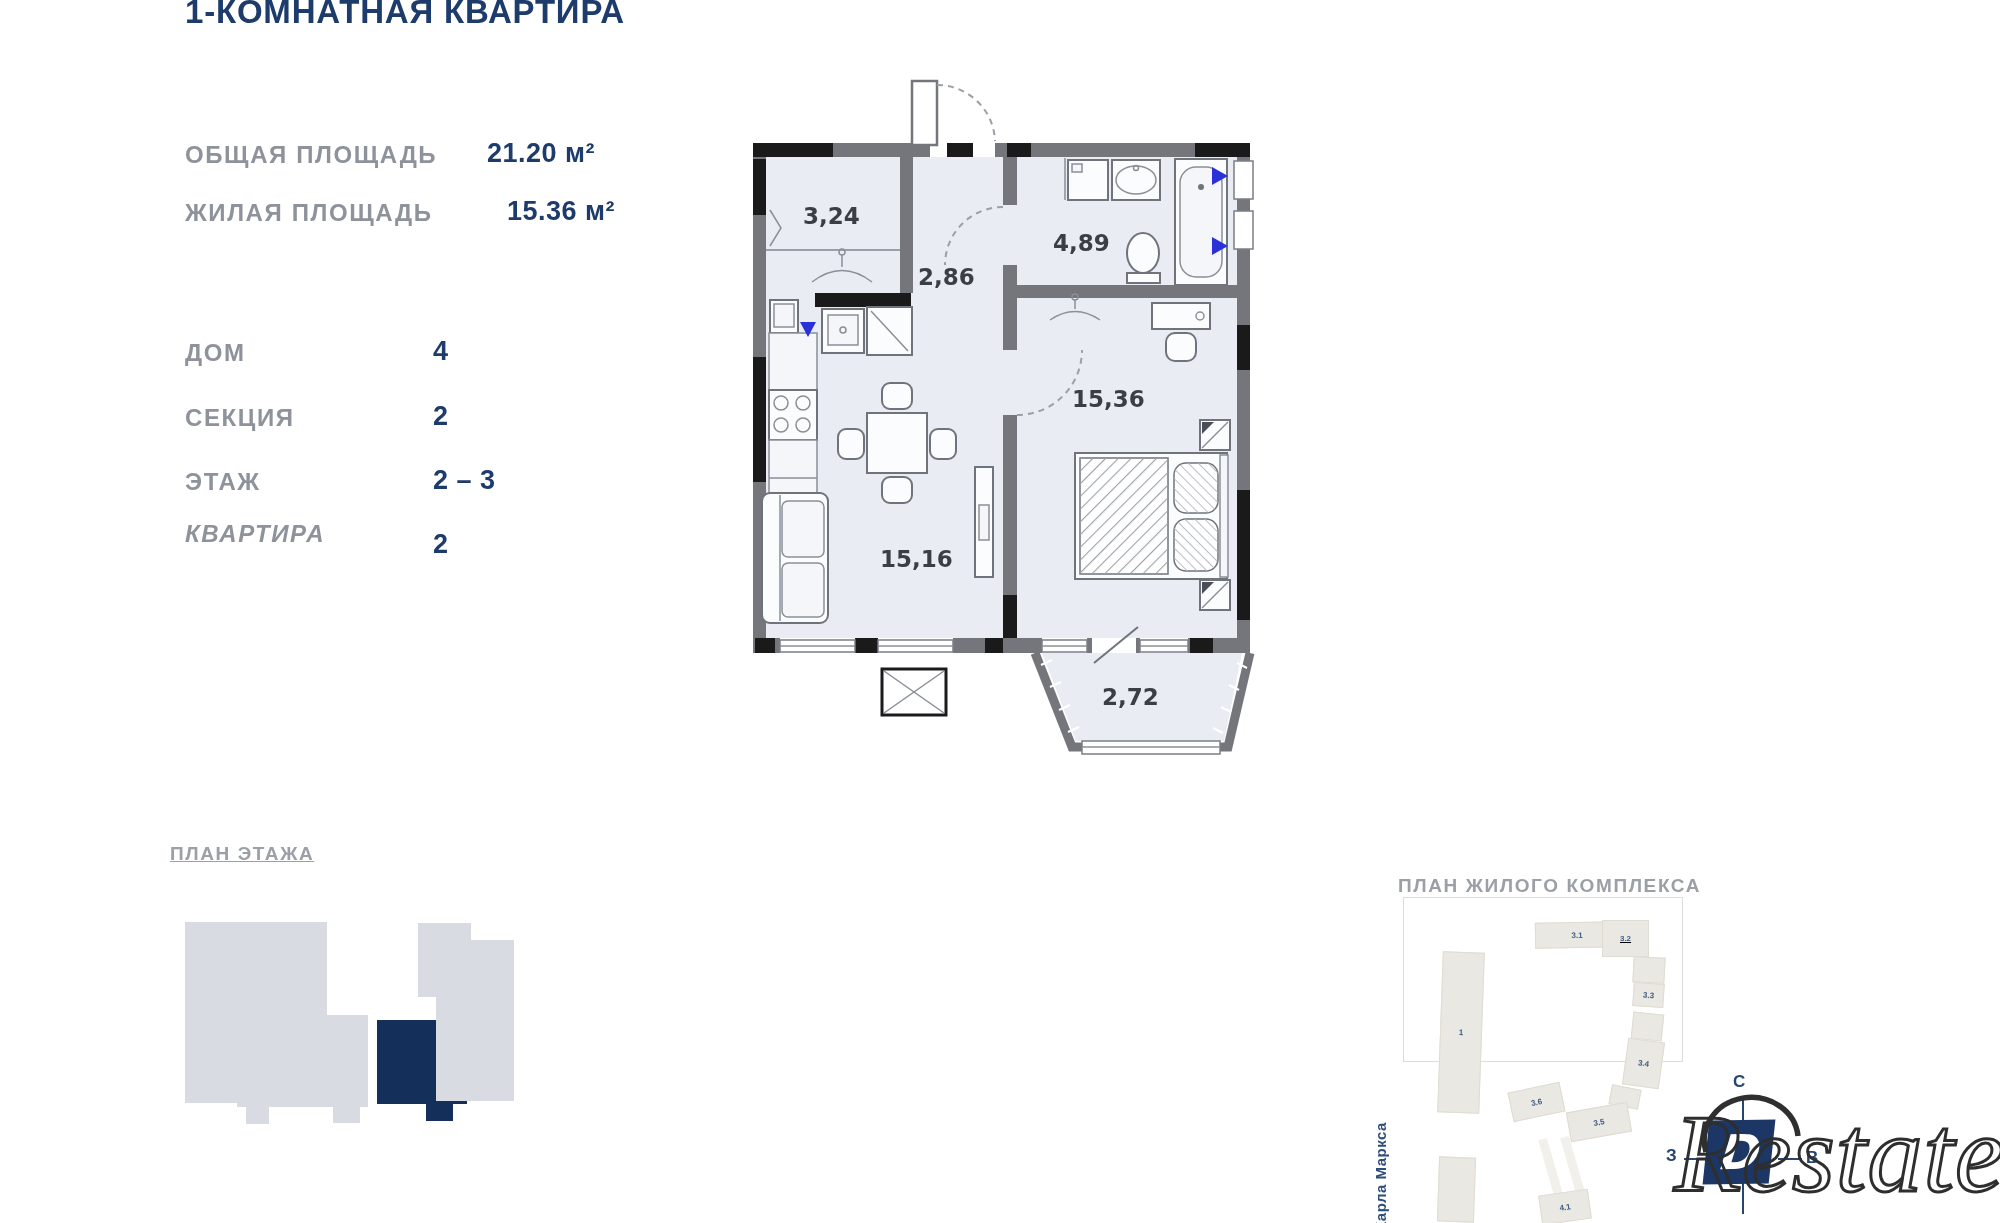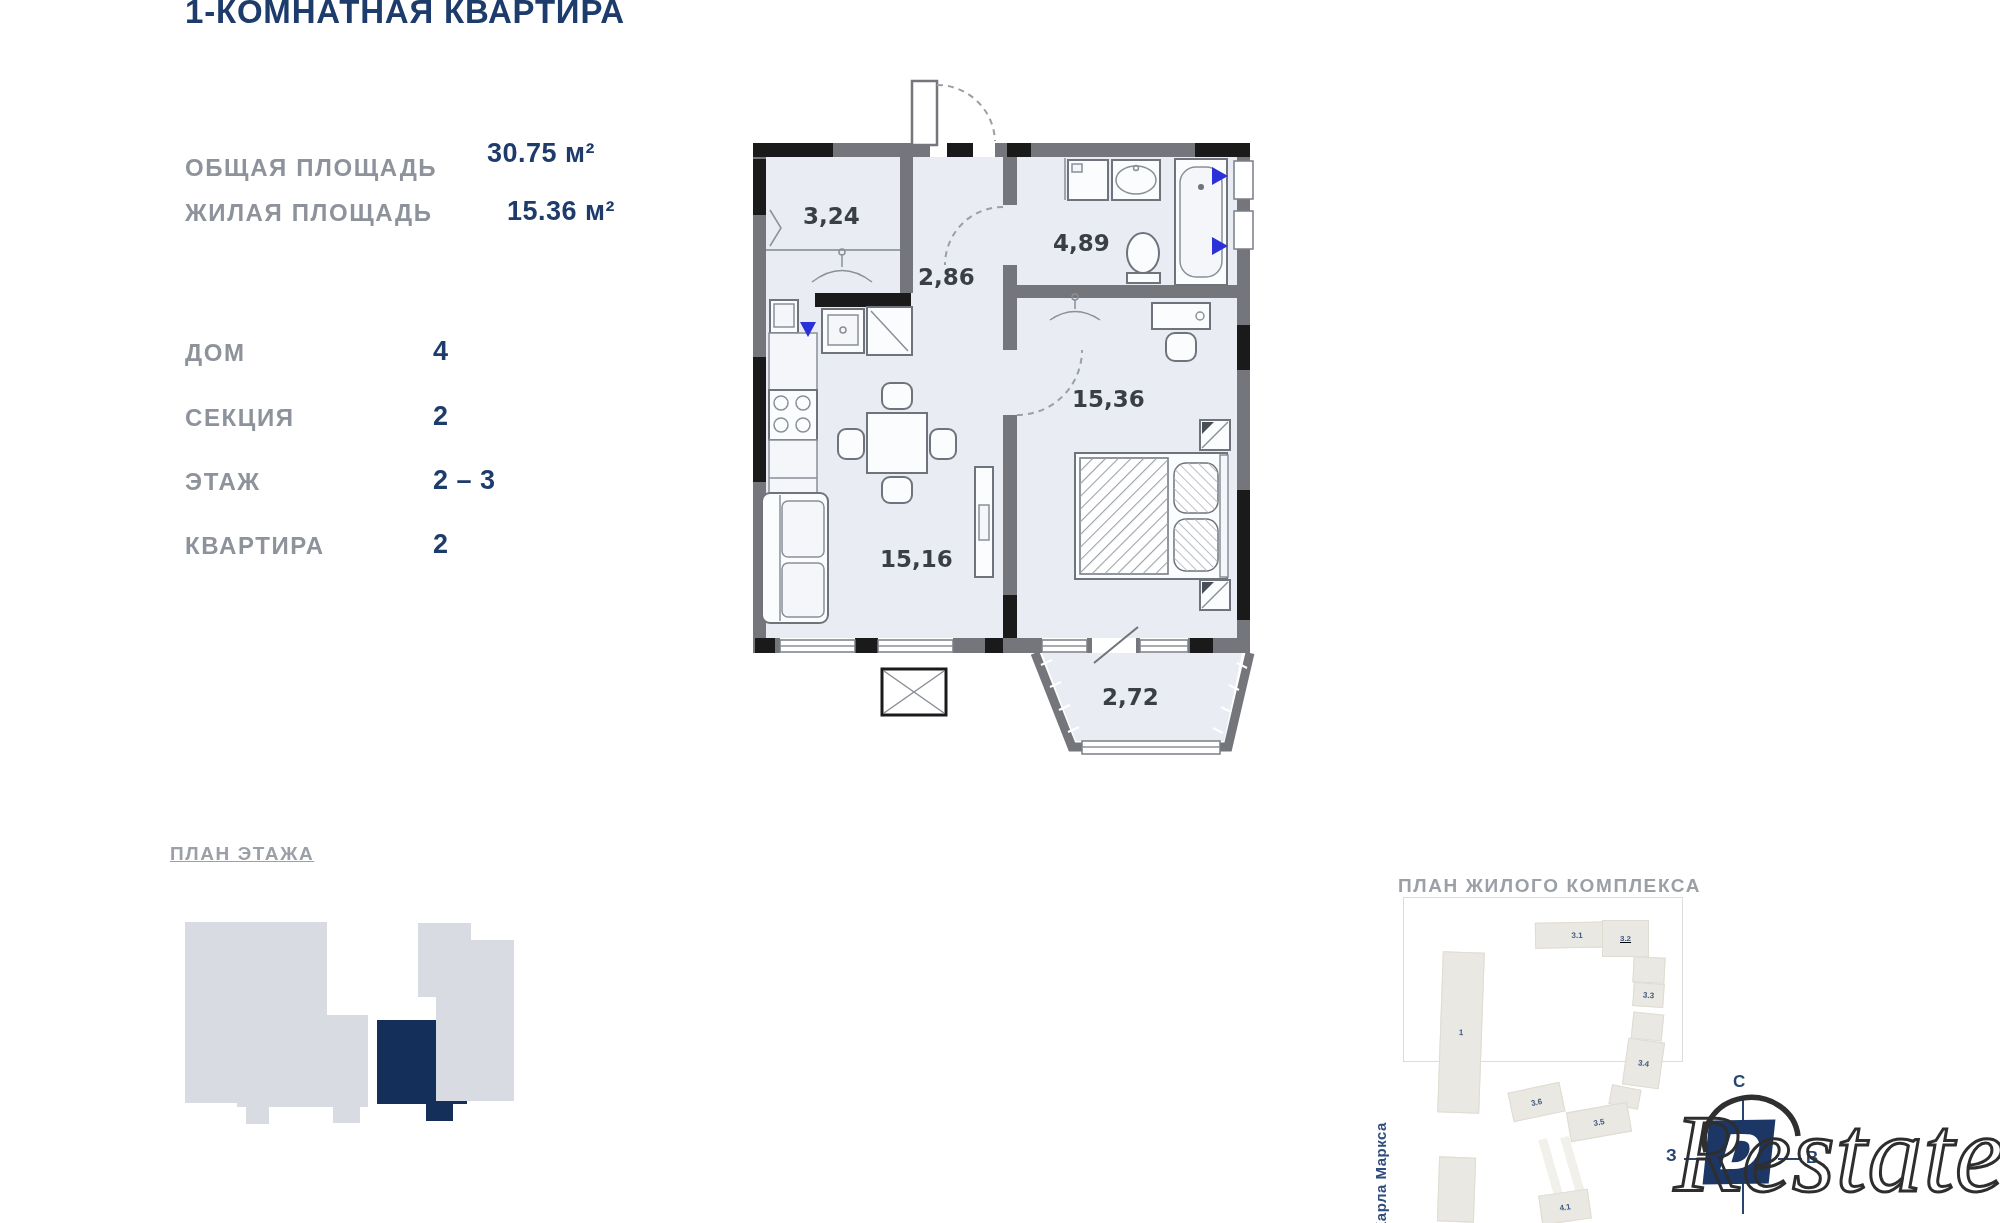--- a/index.html
+++ b/index.html
@@ -64,36 +64,36 @@
 </style>
 </head>
 <body>
 
 <div id="page">
 
   <div class="title">
     <div>1-КОМНАТНАЯ КВАРТИРА</div>
   </div>
 
-  <div class="info-label" style="left:185px; top:154px;">ОБЩАЯ ПЛОЩАДЬ</div>
-  <div class="info-value" style="left:487px; top:138px;">30.75 м²</div>
+  <div class="info-label" style="left:185px; top:141px;">ОБЩАЯ ПЛОЩАДЬ</div>
+  <div class="info-value" style="left:487px; top:138px;">21.20 м²</div>
 
   <div class="info-label" style="left:185px; top:199px;">ЖИЛАЯ ПЛОЩАДЬ</div>
   <div class="info-value" style="left:487px; top:196px;margin-left:20px;">15.36 м²</div>
 
   <div class="info-label" style="left:185px; top:339px;">ДОМ</div>
   <div class="info-value" style="left:433px; top:336px;">4</div>
 
   <div class="info-label" style="left:185px; top:404px;">СЕКЦИЯ</div>
   <div class="info-value" style="left:433px; top:401px;">2</div>
 
   <div class="info-label" style="left:185px; top:468px;">ЭТАЖ</div>
   <div class="info-value" style="left:433px; top:465px;">2 – 3</div>
 
-  <div class="info-label" style="left:185px; top:532px;">КВАРТИРА</div>
+  <div class="info-label" style="left:185px; top:520px;font-style:italic;">КВАРТИРА</div>
   <div class="info-value" style="left:433px; top:529px;">2</div>
 
   <svg style="position:absolute; left:750px; top:75px;" width="510" height="700" viewBox="0 0 510 700">
     <defs>
       <pattern id="hatch" width="9" height="9" patternTransform="rotate(45)" patternUnits="userSpaceOnUse">
         <line x1="0" y1="0" x2="0" y2="9" stroke="#9aa0a8" stroke-width="2.2"></line>
       </pattern>
       <pattern id="hatch2" width="7" height="7" patternTransform="rotate(-45)" patternUnits="userSpaceOnUse">
         <line x1="0" y1="0" x2="0" y2="7" stroke="#b3b8c0" stroke-width="1.8"></line>
       </pattern>

